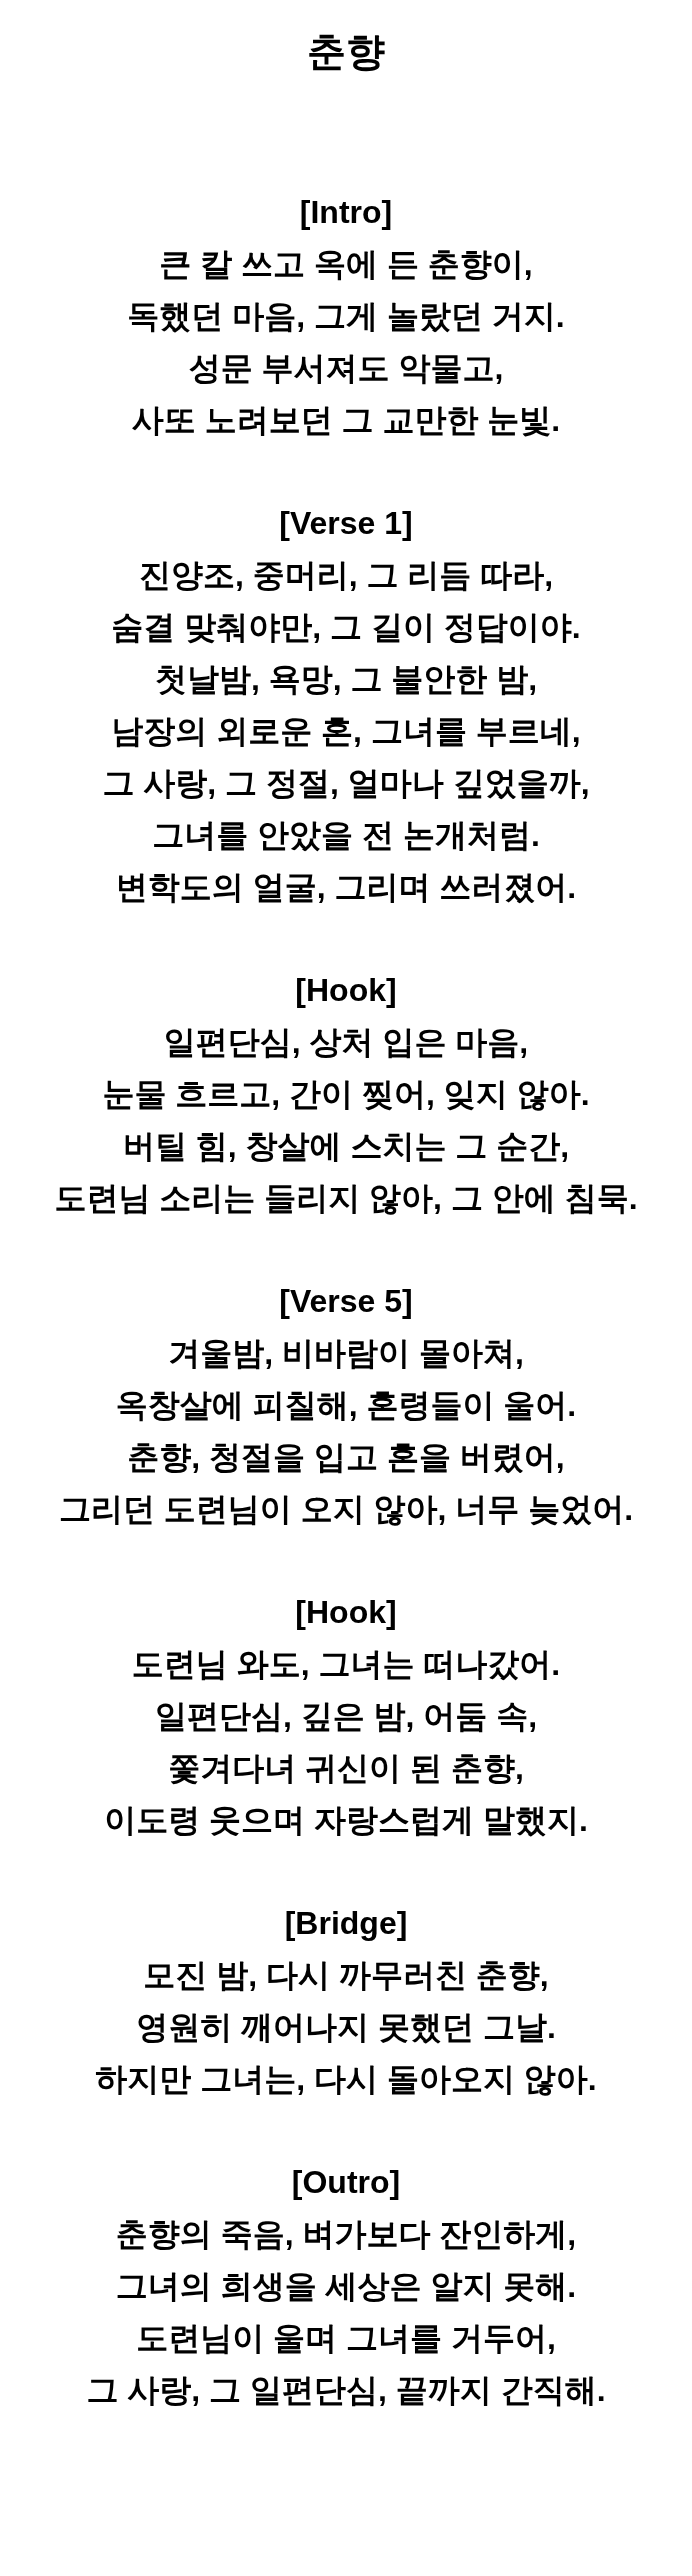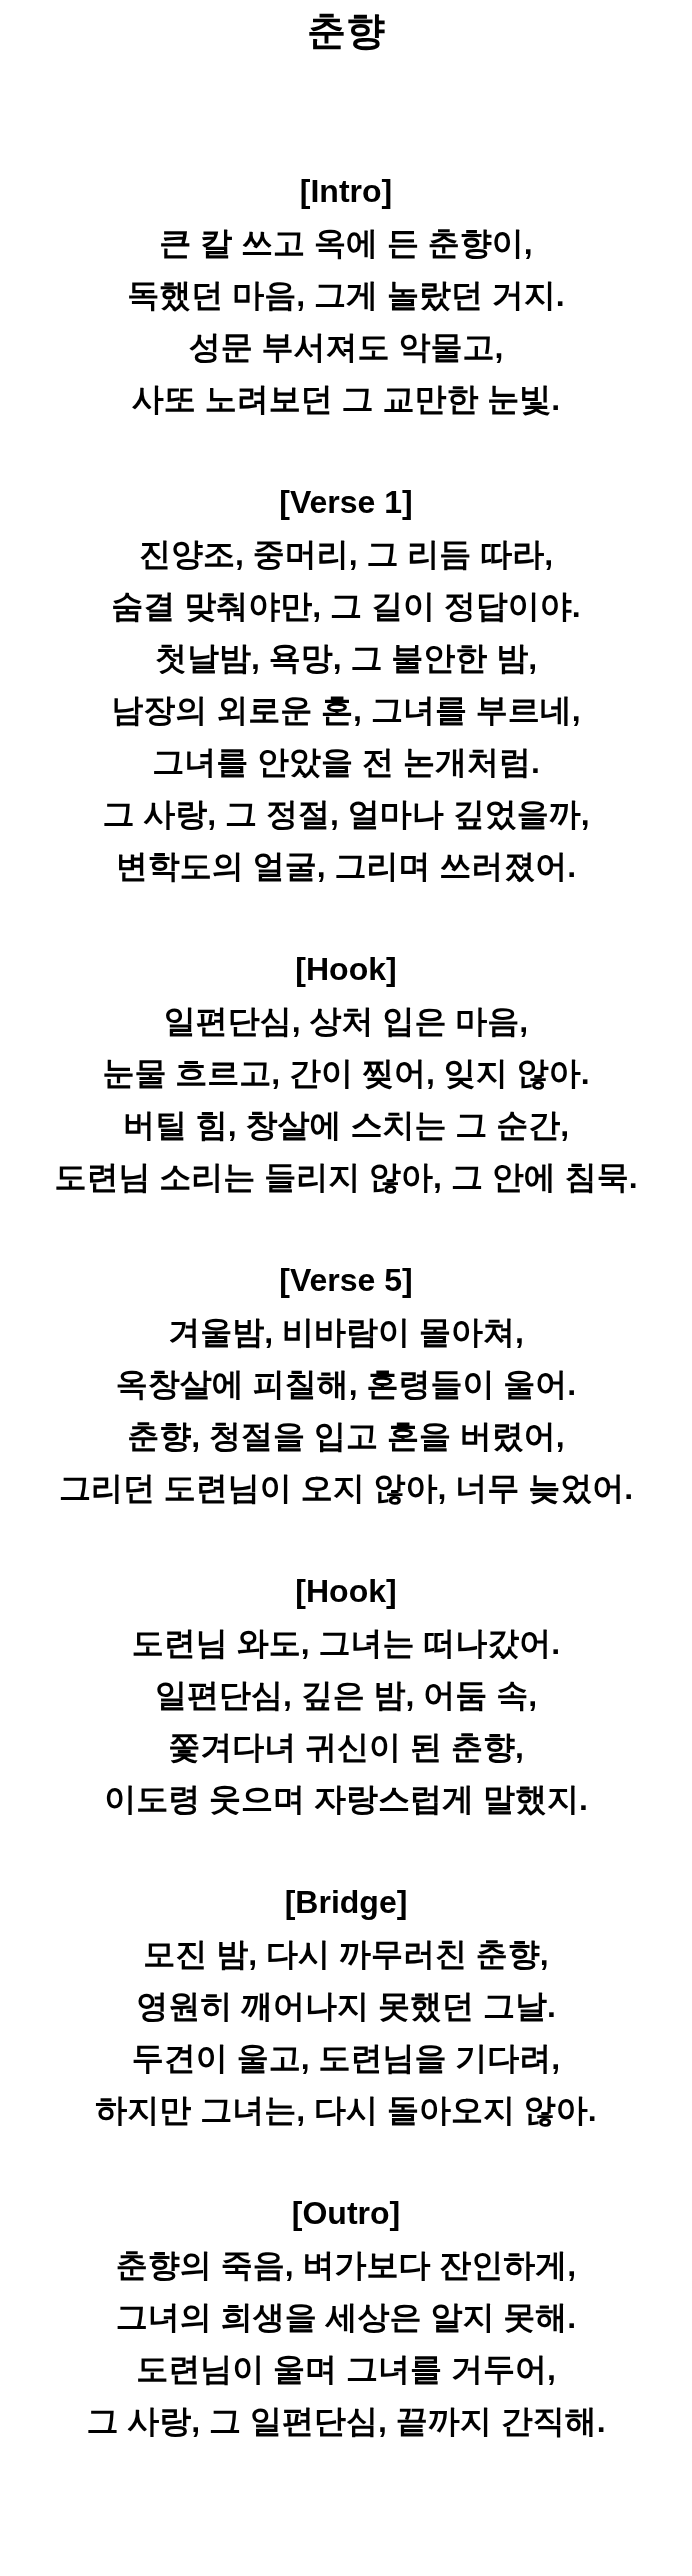--- a/index.html
+++ b/index.html
@@ -11,21 +11,21 @@
     width: 692px;
     height: 2576px;
     color: #000000;
     font-family: "Liberation Sans", sans-serif;
     font-weight: 700;
     overflow: hidden;
   }
   main {
     width: 100%;
     text-align: center;
-    padding-top: 7px;
+    padding-top: 28px;
     box-sizing: border-box;
   }
   h1.page-title {
     margin: 0;
     font-size: 39px;
     line-height: 48px;
     font-weight: 700;
     letter-spacing: 0px;
   }
   #sections > section {
@@ -55,22 +55,22 @@
         <div class="line">독했던 마음, 그게 놀랐던 거지.</div>
         <div class="line">성문 부서져도 악물고,</div>
         <div class="line">사또 노려보던 그 교만한 눈빛.</div>
       </section>
       <section>
         <div class="sec-label">[Verse 1]</div>
         <div class="line">진양조, 중머리, 그 리듬 따라,</div>
         <div class="line">숨결 맞춰야만, 그 길이 정답이야.</div>
         <div class="line">첫날밤, 욕망, 그 불안한 밤,</div>
         <div class="line">남장의 외로운 혼, 그녀를 부르네,</div>
+        <div class="line">그 사랑, 그 정절, 얼마나 깊었을까,</div>
         <div class="line">그녀를 안았을 전 논개처럼.</div>
-        <div class="line">그 사랑, 그 정절, 얼마나 깊었을까,</div>
         <div class="line">변학도의 얼굴, 그리며 쓰러졌어.</div>
       </section>
       <section>
         <div class="sec-label">[Hook]</div>
         <div class="line">일편단심, 상처 입은 마음,</div>
         <div class="line">눈물 흐르고, 간이 찢어, 잊지 않아.</div>
         <div class="line">버틸 힘, 창살에 스치는 그 순간,</div>
         <div class="line">도련님 소리는 들리지 않아, 그 안에 침묵.</div>
       </section>
       <section>
@@ -84,21 +84,20 @@
         <div class="sec-label">[Hook]</div>
         <div class="line">도련님 와도, 그녀는 떠나갔어.</div>
         <div class="line">일편단심, 깊은 밤, 어둠 속,</div>
         <div class="line">쫓겨다녀 귀신이 된 춘향,</div>
         <div class="line">이도령 웃으며 자랑스럽게 말했지.</div>
       </section>
       <section>
         <div class="sec-label">[Bridge]</div>
         <div class="line">모진 밤, 다시 까무러친 춘향,</div>
         <div class="line">영원히 깨어나지 못했던 그날.</div>
-        <div class="line">두견이 울고, 도련님을 기다려,</div>
         <div class="line">하지만 그녀는, 다시 돌아오지 않아.</div>
       </section>
       <section>
         <div class="sec-label">[Outro]</div>
         <div class="line">춘향의 죽음, 벼가보다 잔인하게,</div>
         <div class="line">그녀의 희생을 세상은 알지 못해.</div>
         <div class="line">도련님이 울며 그녀를 거두어,</div>
         <div class="line">그 사랑, 그 일편단심, 끝까지 간직해.</div>
       </section>
     </div>

